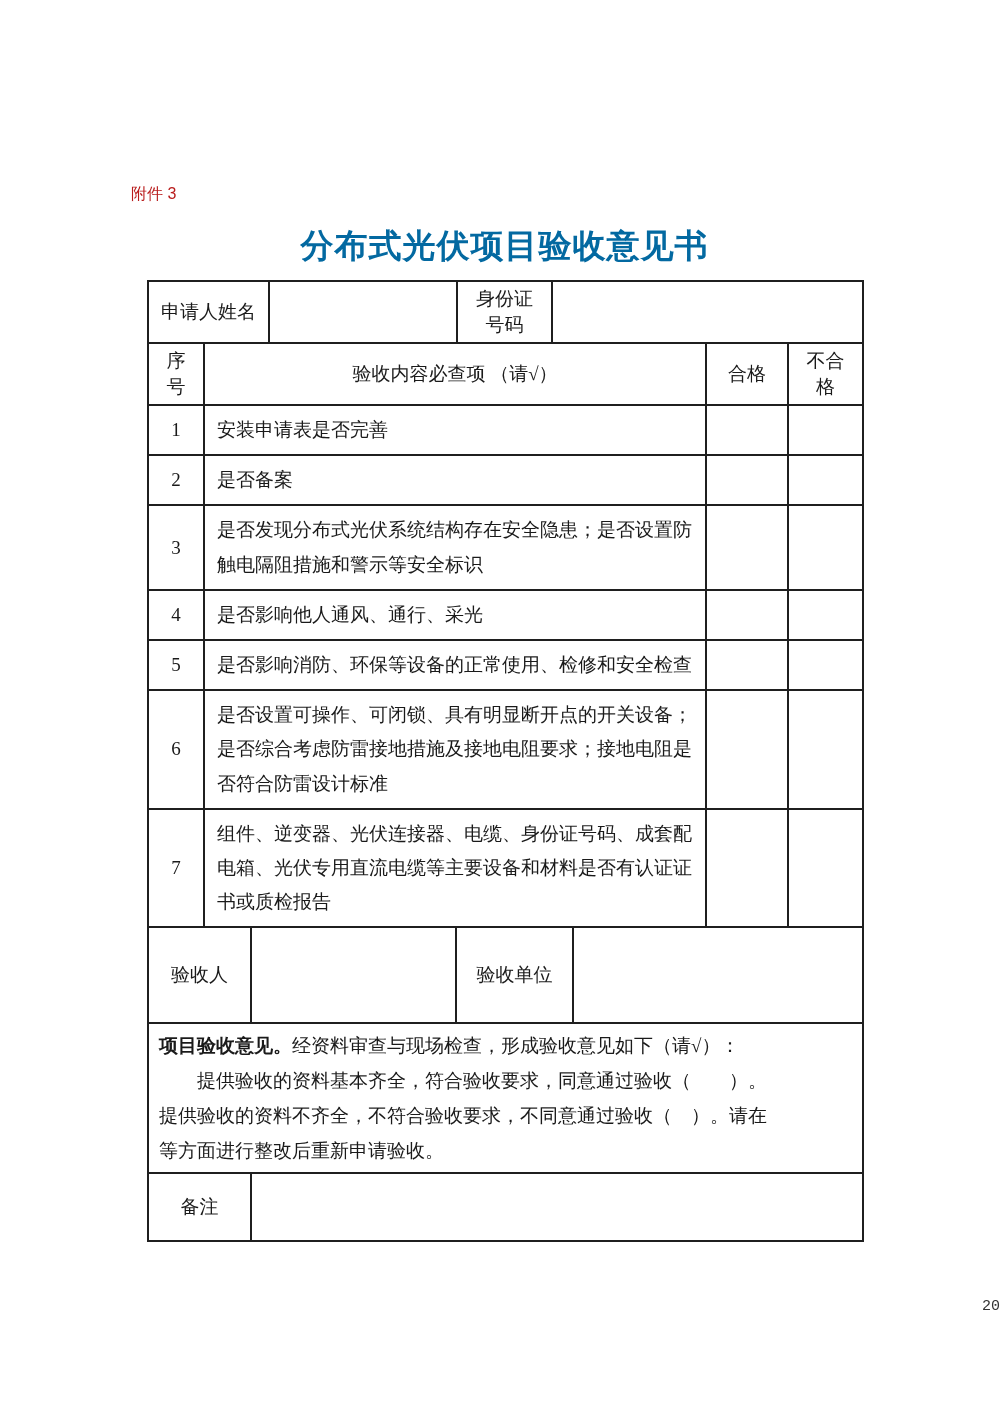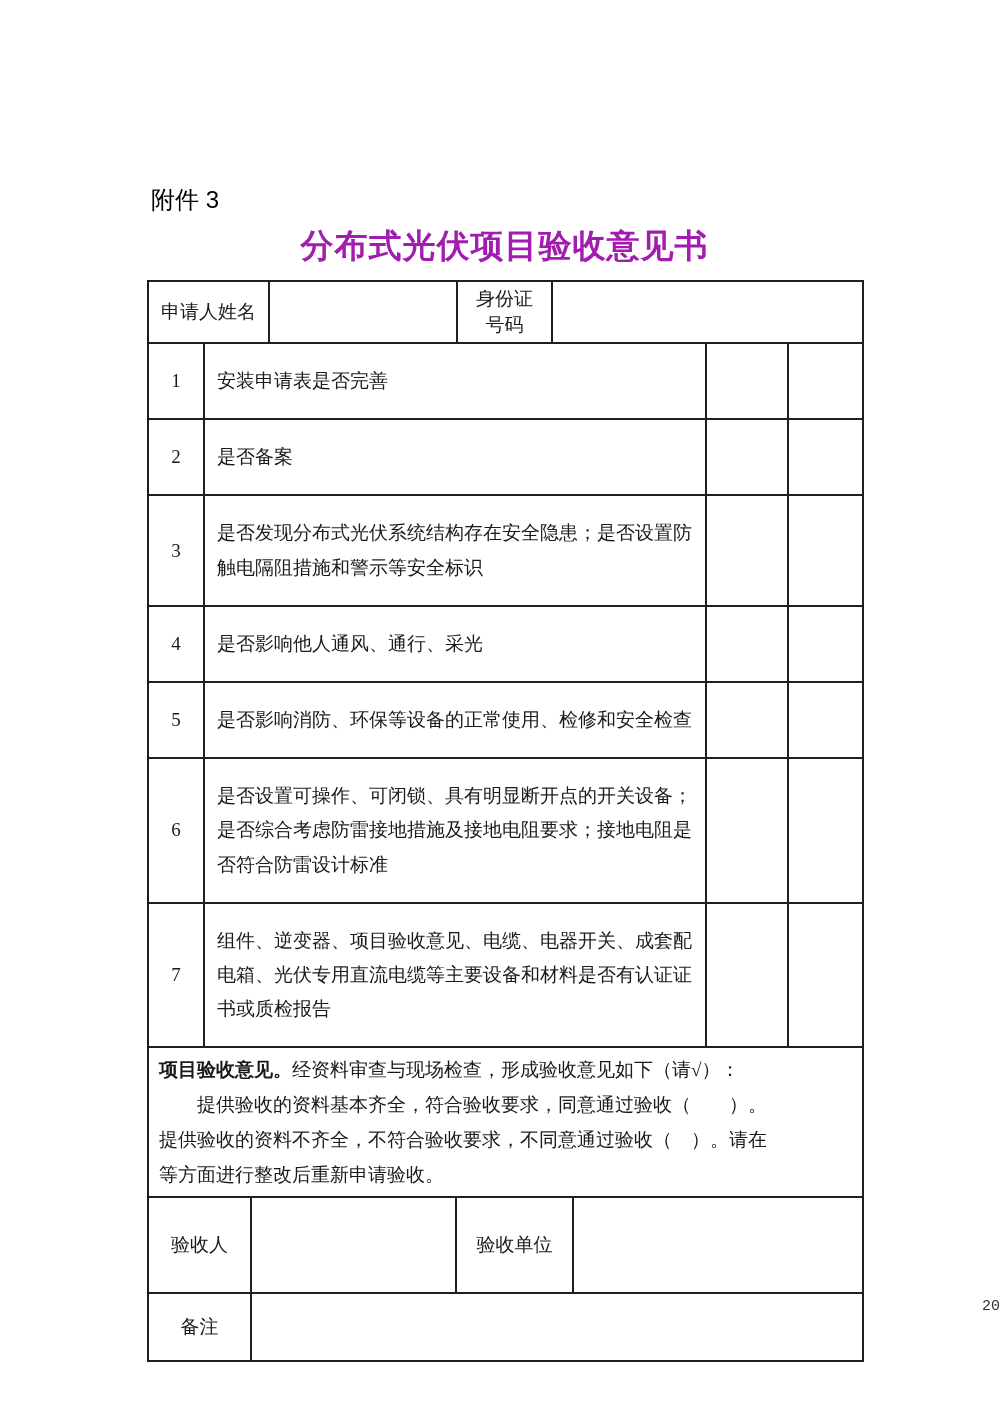--- a/index.html
+++ b/index.html
@@ -10,35 +10,34 @@
     height: 1414px;
     background: #ffffff;
     font-family: "Liberation Serif", serif;
     color: #1a1a1a;
     overflow: hidden;
   }
   .attachment-label {
     position: absolute;
     left: 131px;
     top: 184px;
-    font-size: 24px;
+    font-size: 16px;
     font-family: "Liberation Sans", sans-serif;
-    color: #000000;
-    margin-left: 20px;
+    color: #b91c1c;
   }
   .doc-title {
     position: absolute;
     left: 147px;
     top: 224px;
     width: 715px;
     text-align: center;
     font-size: 33px;
     font-weight: bold;
     font-family: "Liberation Sans", sans-serif;
-    color: #a21caf;
+    color: #0369a1;
     letter-spacing: 1px;
     margin: 0;
   }
   .table-stack {
     position: absolute;
     left: 147px;
     top: 280px;
     width: 828px;
   }
   table.tbl {
@@ -54,21 +53,21 @@
     padding: 4px 10px;
     background: #ffffff;
     vertical-align: middle;
     word-break: break-all;
   }
   td.lbl { text-align: center; padding: 4px 4px; }
   td.num { text-align: center; }
   .info-row td { height: 55px; }
   .hdr-row td { height: 46px; text-align: center; }
   .chk-row td { height: 48px; }
-  .chk-row td.content { line-height: 1.8; padding: 20px 12px; border-radius: 13px; }
+  .chk-row td.content { line-height: 1.8; padding: 7px 12px; border-radius: 13px; }
   .opinion-cell { padding: 8px 12px 10px 12px; }
   .op-line { margin: 0; font-size: 19px; line-height: 35px; }
   .op-line .op-heading { font-weight: bold; }
   .op-indent { text-indent: 2em; }
   .sign-row td { height: 96px; }
   .remark-row td { height: 68px; border-radius: 21px; }
   .page-number {
     position: absolute;
     left: 0;
     top: 1298px;
@@ -108,20 +107,26 @@
       </table>
 
     <table class="tbl">
       <colgroup>
           <col style="width:56px">
           <col style="width:502px">
           <col style="width:82px">
           <col style="width:75px">
         </colgroup>
       <tbody>
+          <tr class="hdr-row">
+        <td>序号</td>
+        <td>验收内容必查项 （请√）</td>
+        <td>合格</td>
+        <td>不合格</td>
+      </tr>
       <tr class="chk-row">
         <td class="num">1</td>
         <td class="content">安装申请表是否完善</td>
         <td></td>
         <td></td>
       </tr>
       <tr class="chk-row">
         <td class="num">2</td>
         <td class="content">是否备案</td>
         <td></td>
@@ -146,22 +151,39 @@
         <td></td>
       </tr>
       <tr class="chk-row">
         <td class="num">6</td>
         <td class="content">是否设置可操作、可闭锁、具有明显断开点的开关设备；是否综合考虑防雷接地措施及接地电阻要求；接地电阻是否符合防雷设计标准</td>
         <td></td>
         <td></td>
       </tr>
       <tr class="chk-row">
         <td class="num">7</td>
-        <td class="content">组件、逆变器、项目验收意见、电缆、电器开关、成套配电箱、光伏专用直流电缆等主要设备和材料是否有认证证书或质检报告</td>
-        <td></td>
+        <td class="content">组件、逆变器、光伏连接器、电缆、身份证号码、成套配电箱、光伏专用直流电缆等主要设备和材料是否有认证证书或质检报告</td>
+        <td></td>
+        <td></td>
+      </tr>
+    </tbody>
+      </table>
+
+    <table class="tbl">
+      <colgroup>
+          <col style="width:103px">
+          <col style="width:205px">
+          <col style="width:117px">
+          <col style="width:290px">
+        </colgroup>
+      <tbody>
+          <tr class="sign-row">
+        <td class="lbl">验收人</td>
+        <td></td>
+        <td class="lbl">验收单位</td>
         <td></td>
       </tr>
     </tbody>
       </table>
 
     <table class="tbl">
       <colgroup>
           <col style="width:715px">
         </colgroup>
       <tbody>
@@ -172,37 +194,20 @@
           <p class="op-line">提供验收的资料不齐全，不符合验收要求，不同意通过验收（　）。请在</p>
           <p class="op-line">等方面进行整改后重新申请验收。</p>
         </td>
       </tr>
     </tbody>
       </table>
 
     <table class="tbl">
       <colgroup>
           <col style="width:103px">
-          <col style="width:205px">
-          <col style="width:117px">
-          <col style="width:290px">
-        </colgroup>
-      <tbody>
-          <tr class="sign-row">
-        <td class="lbl">验收人</td>
-        <td></td>
-        <td class="lbl">验收单位</td>
-        <td></td>
-      </tr>
-    </tbody>
-      </table>
-
-    <table class="tbl">
-      <colgroup>
-          <col style="width:103px">
           <col style="width:612px">
         </colgroup>
       <tbody>
           <tr class="remark-row">
         <td class="lbl">备注</td>
         <td></td>
       </tr>
     </tbody>
       </table>
 

